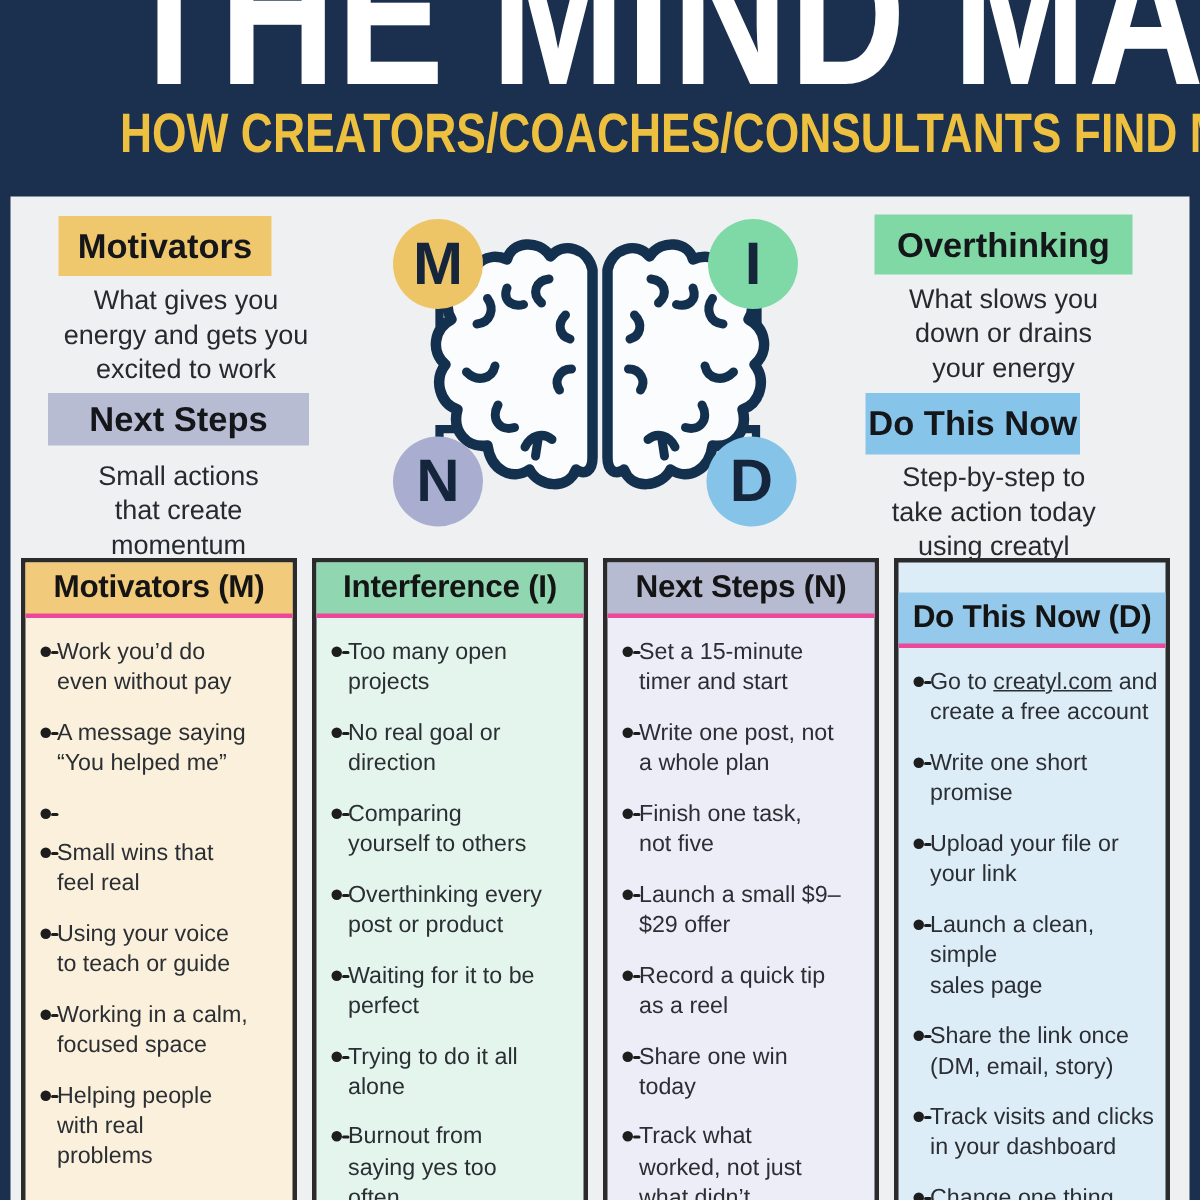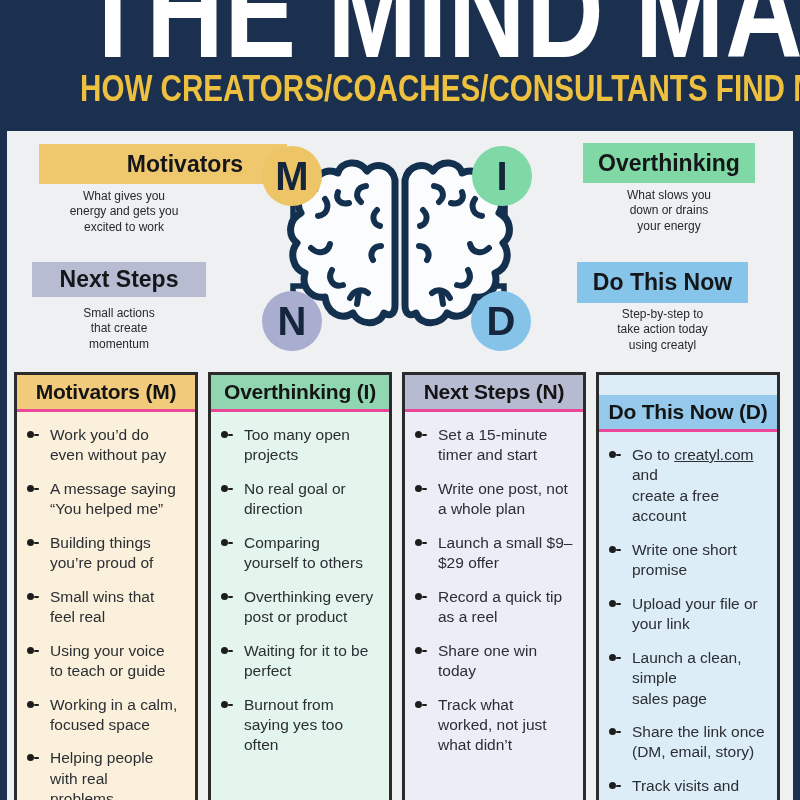--- a/index.html
+++ b/index.html
@@ -29,21 +29,21 @@
     transform:scaleX(0.80); transform-origin:50% 50%;
     white-space:nowrap; margin:0;
   }
   
   .tagbox{
     position:absolute; display:flex; align-items:center; justify-content:center;
     font-weight:bold; font-size:23px; color:#14161A;
   }
   .tagdesc{
     position:absolute; text-align:center; color:#26292E;
-    font-size:12px; line-height:1.28; white-space:pre-line;
+    font-size:18px; line-height:1.28; white-space:pre-line;
   }
   
   .letter{
     position:absolute; width:60px; height:60px; border-radius:50%;
     display:flex; align-items:center; justify-content:center;
     font-weight:bold; font-size:40px; color:#14253C;
   }
   
   .brainsvg{ position:absolute; left:280px; top:150px; }
   
@@ -58,21 +58,21 @@
     position:absolute; top:372px; width:184px; height:450px;
     border:3px solid #2B2B2B; box-sizing:border-box; background:#fff;
   }
   .col-h{
     height:34px; border-bottom:3px solid #ec4899;
     display:flex; align-items:center; justify-content:center;
     font-weight:bold; font-size:21px; color:#141414;
     letter-spacing:-0.2px;
   }
   .col-b{ padding:13px 4px 0 10px; }
-  .item{ display:flex; margin-bottom:13px;gap:12px; }
+  .item{ display:flex; margin-bottom:13px; }
   .pin{
     flex:0 0 auto; width:7px; height:7px; margin:6px 4px 0 0;
     background:#1D1D1D; border-radius:50%; position:relative;
   }
   .pin::after{
     content:""; position:absolute; left:7px; top:3px;
     width:5px; height:2px; background:#1D1D1D; border-radius:1px;
   }
   .item-text{
     font-size:15.5px; line-height:1.32; color:#2B2E33;
@@ -83,42 +83,42 @@
 </head>
 <body>
 
 <div class="page">
 
   <h1 class="title">THE MIND MAP</h1>
   <h2 class="subtitle">HOW CREATORS/COACHES/CONSULTANTS FIND MOTIVATION</h2>
 
   <div class="panel"></div>
 
-  <div class="tagbox" style="left: 39px; top: 144px; width: 204px; height: 40px; background: rgb(239, 199, 108); padding-left: 44px;">
+  <div class="tagbox" style="left: 39px; top: 144px; width: 142px; height: 40px; background: rgb(239, 199, 108);">
     <span>Motivators</span>
   </div>
   <div class="tagdesc" style="left:24px;top:189px;width:200px;">What gives you
 energy and gets you
 excited to work</div>
 
   <div class="tagbox" style="left: 32px; top: 262px; width: 174px; height: 35px; background: rgb(184, 188, 211);">
     <span>Next Steps</span>
   </div>
   <div class="tagdesc" style="left:32px;top:306px;width:174px;">Small actions
 that create
 momentum</div>
 
   <div class="tagbox" style="left: 583px; top: 143px; width: 172px; height: 40px; background: rgb(128, 216, 165);">
     <span>Overthinking</span>
   </div>
   <div class="tagdesc" style="left:578px;top:188px;width:182px;">What slows you
 down or drains
 your energy</div>
 
-  <div class="tagbox" style="left: 577px; top: 262px; width: 171px; height: 41px; background: rgb(135, 196, 233);">
+  <div class="tagbox" style="left: 577px; top: 262px; width: 143px; height: 41px; background: rgb(135, 196, 233);">
     <span>Do This Now</span>
   </div>
   <div class="tagdesc" style="left:572px;top:307px;width:181px;">Step-by-step to
 take action today
 using creatyl</div>
 
   <svg class="brainsvg" width="240" height="200" viewBox="0 0 240 200">
     <g stroke="#14304F" stroke-width="5.5" fill="none" stroke-linecap="square">
       <polyline points="13,52 13,65 60,65"></polyline>
       <polyline points="225,52 225,65 180,65"></polyline>
@@ -172,22 +172,20 @@
           <span class="item-text">Work you’d do
 even without pay</span>
         </div>
         <div class="item">
           <span class="pin"></span>
           <span class="item-text">A message saying
 “You helped me”</span>
         </div>
         <div class="item">
           <span class="pin"></span>
-          <span class="item-text">Building things
-you’re proud of</span>
         </div>
         <div class="item">
           <span class="pin"></span>
           <span class="item-text">Small wins that
 feel real</span>
         </div>
         <div class="item">
           <span class="pin"></span>
           <span class="item-text">Using your voice
 to teach or guide</span>
@@ -201,21 +199,21 @@
           <span class="pin"></span>
           <span class="item-text">Helping people
 with real
 problems</span>
         </div>
       </div>
   </div>
 
   <div class="col" style="left: 208px; background: rgb(227, 245, 236);">
     <div class="col-h" style="background: rgb(144, 215, 177);">
-      <span>Overthinking (I)</span>
+      <span>Interference (I)</span>
     </div>
     <div class="col-b">
         <div class="item">
           <span class="pin"></span>
           <span class="item-text">Too many open
 projects</span>
         </div>
         <div class="item">
           <span class="pin"></span>
           <span class="item-text">No real goal or
@@ -228,20 +226,25 @@
         </div>
         <div class="item">
           <span class="pin"></span>
           <span class="item-text">Overthinking every
 post or product</span>
         </div>
         <div class="item">
           <span class="pin"></span>
           <span class="item-text">Waiting for it to be
 perfect</span>
+        </div>
+        <div class="item">
+          <span class="pin"></span>
+          <span class="item-text">Trying to do it all
+alone</span>
         </div>
         <div class="item">
           <span class="pin"></span>
           <span class="item-text">Burnout from
 saying yes too
 often</span>
         </div>
       </div>
   </div>
 
@@ -255,20 +258,25 @@
           <span class="item-text">Set a 15-minute
 timer and start</span>
         </div>
         <div class="item">
           <span class="pin"></span>
           <span class="item-text">Write one post, not
 a whole plan</span>
         </div>
         <div class="item">
           <span class="pin"></span>
+          <span class="item-text">Finish one task,
+not five</span>
+        </div>
+        <div class="item">
+          <span class="pin"></span>
           <span class="item-text">Launch a small $9–
 $29 offer</span>
         </div>
         <div class="item">
           <span class="pin"></span>
           <span class="item-text">Record a quick tip
 as a reel</span>
         </div>
         <div class="item">
           <span class="pin"></span>

